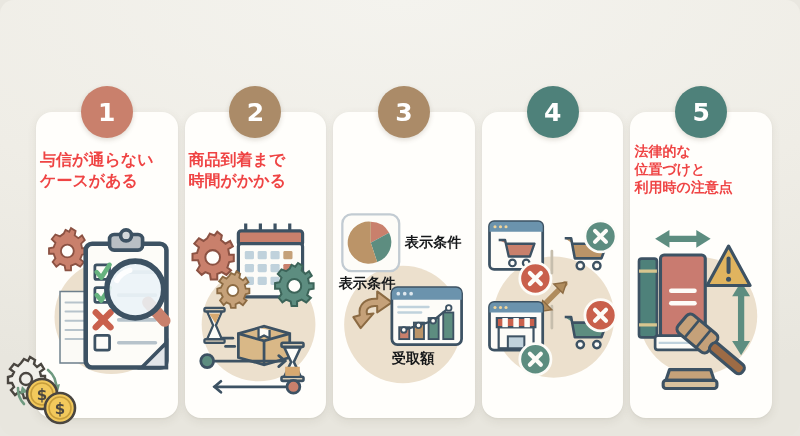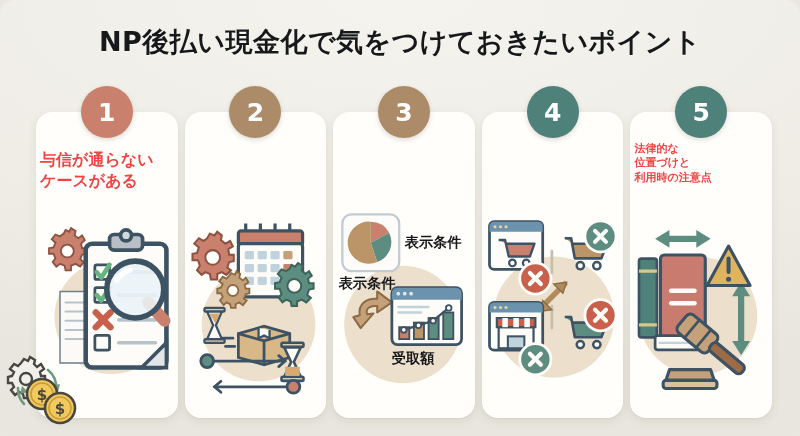--- a/index.html
+++ b/index.html
@@ -89,21 +89,21 @@
     top: 38px;
     left: 4px; right: 4px;
     text-align: left;
     font-size: 16px;
     font-weight: 700;
     line-height: 1.30;
     color: #ef4444;
     z-index: 3;
     white-space: pre-line;
   }
-  .card-title.three-line { top: 30px; font-size: 11px; }
+  .card-title.three-line { top: 30px; font-size: 14px; }
 
   
   .illus {
     position: absolute;
     left: 0; right: 0;
     top: 95px; bottom: 0;
     z-index: 2;
   }
   .illus.three { top: 100px; }
   .illus svg { display: block; width: 100%; height: 100%; }
@@ -117,23 +117,20 @@
     height: 78px;
     z-index: 5;
   }
   .coins svg { display: block; width: 100%; height: 100%; }
 </style>
 </head>
 <body>
 
 <div class="poster">
 
-  <div class="title-band">
-    <div class="title">NP後払い現金化で気をつけておきたいポイント</div>
-  </div>
 
   <div class="cards">
 
     <div class="card">
       <div class="card-inner">
         <div class="illus">
           <svg viewBox="0 0 150 230" preserveAspectRatio="xMidYMax meet">
             <circle cx="80" cy="120" r="62" fill="#ece0cd"></circle>
 
             <g transform="translate(30,40)" fill="#c9806c" stroke="#8c5243" stroke-width="2">
@@ -269,20 +266,22 @@
             <g stroke="#3d5263" stroke-width="3" fill="none" stroke-linecap="round">
               <line x1="22" y1="168" x2="106" y2="168"></line>
               <polyline points="100,162 107,168 100,174"></polyline>
               <line x1="30" y1="196" x2="116" y2="196"></line>
               <polyline points="37,190 30,196 37,202"></polyline>
             </g>
             <circle cx="22" cy="168" r="7" fill="#5d8d80" stroke="#3d5263" stroke-width="3"></circle>
             <circle cx="116" cy="196" r="7" fill="#c9806c" stroke="#3d5263" stroke-width="3"></circle>
           </svg>
         </div>
+        <div class="card-title">商品到着まで
+時間がかかる</div>
       </div>
       <div class="badge" style="background:#ab8b68">2</div>
     </div>
 
     <div class="card">
       <div class="card-inner">
         <div class="illus">
           <svg viewBox="0 0 150 230" preserveAspectRatio="xMidYMax meet">
             <circle cx="74" cy="128" r="64" fill="#ece0cd"></circle>
 

